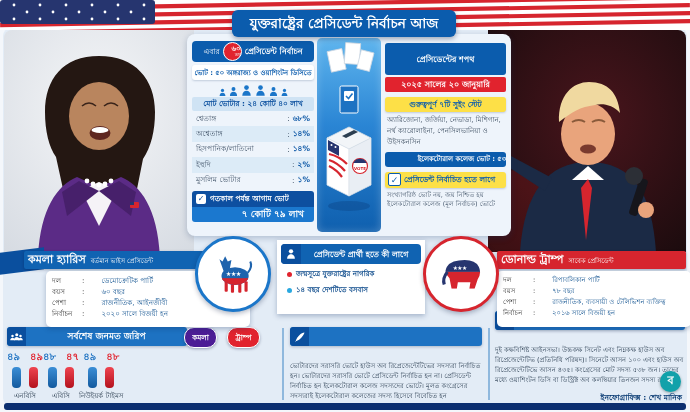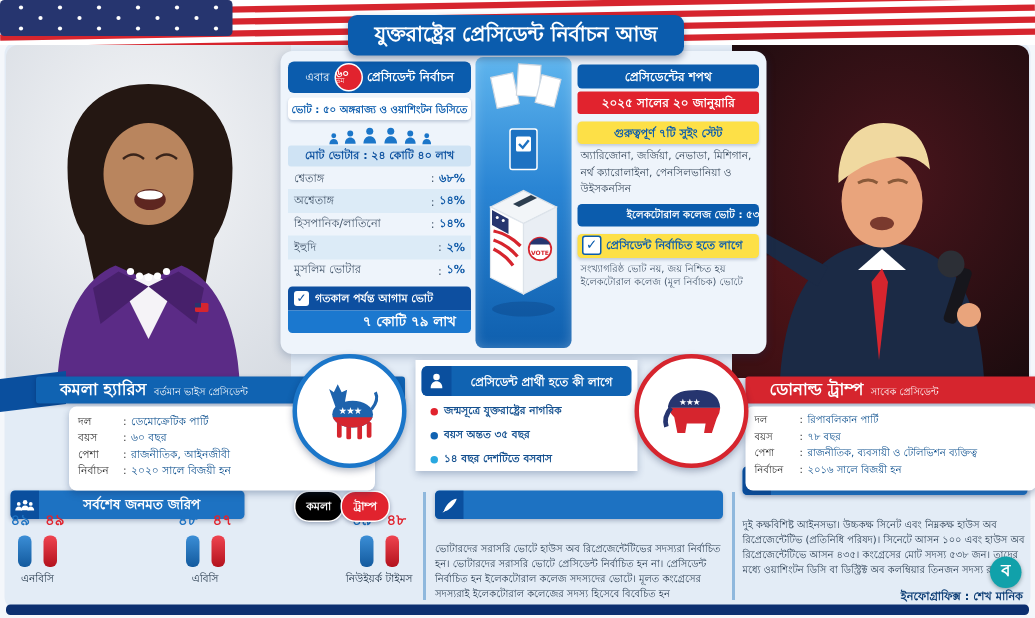--- a/index.html
+++ b/index.html
@@ -24,21 +24,21 @@
     border-radius:8px;box-shadow:0 2px 6px rgba(20,50,100,.25);z-index:5;}
   .col-left{position:absolute;left:5px;top:0;width:122px;}
   .col-right{position:absolute;left:198px;top:0;width:121px;}
   .mid-strip{position:absolute;left:130px;top:4px;width:64px;height:194px;border-radius:5px;
     background:linear-gradient(180deg,#5fb5ee,#2a85d4 45%,#0f5fae);box-shadow:inset 0 0 8px rgba(255,255,255,.25);}
 
   .el-badge{margin-top:7px;height:21px;background:#0b5cad;border-radius:4px;display:flex;align-items:center;
     justify-content:center;gap:3px;color:#fff;white-space:nowrap;}
   .el-badge .pre{font-size:7.5px;}
   .el-badge .circ{width:17px;height:17px;border-radius:50%;background:#e1232e;display:flex;flex-direction:column;
-    align-items:flex-start;justify-content:center;line-height:1;border:1px solid #fff;}
+    align-items:flex-end;justify-content:center;line-height:1;border:1px solid #fff;}
   .el-badge .circ b{font-size:7px;}
   .el-badge .circ i{font-size:4.5px;font-style:normal;}
   .el-badge .lab{font-size:8px;font-weight:bold;}
   .scope{margin-top:3px;height:15px;background:#fff;border-radius:3px;display:flex;align-items:center;
     justify-content:center;font-size:6.8px;font-weight:bold;color:#0b5cad;white-space:nowrap;
     box-shadow:0 1px 2px rgba(20,50,100,.2);}
   .people-row{margin-top:2px;height:15px;display:flex;align-items:flex-end;justify-content:center;gap:1px;}
   .people-row svg{fill:#1b76c9;}
   .total{height:14px;background:#cfe3f4;border-radius:2px;display:flex;align-items:center;justify-content:center;
     font-size:7.3px;font-weight:bold;color:#0a4f9e;white-space:nowrap;}
@@ -46,52 +46,52 @@
   .vrow:nth-child(even){background:#dcebf7;}
   .vrow .vv{font-weight:bold;color:#0c57a6;}
   .vrow .vc{margin-left:auto;margin-right:3px;}
   .early{margin-top:3px;height:16px;background:#0d4fa0;border-radius:3px 3px 0 0;display:flex;align-items:center;
     gap:4px;padding-left:4px;color:#fff;font-size:7.3px;font-weight:bold;white-space:nowrap;}
   .chk{display:inline-flex;width:10px;height:10px;background:#fff;border-radius:2px;color:#0d4fa0;
     font-size:8px;font-weight:bold;align-items:center;justify-content:center;flex:none;}
   .early-val{height:15px;background:#1b78cf;border-radius:0 0 3px 3px;display:flex;align-items:center;
     justify-content:flex-end;padding-right:10px;color:#fff;font-size:9px;font-weight:bold;}
 
-  .h-blue{margin-top:2px;height:16px;background:#0b5cad;border-radius:3px;display:flex;align-items:center;
+  .h-blue{margin-top:2px;height:32px;background:#0b5cad;border-radius:3px;display:flex;align-items:center;
     justify-content:center;color:#fff;font-size:8px;font-weight:bold;white-space:nowrap;overflow:hidden;}
   .h-blue.oath{margin-top:9px;}
   .h-blue.small{font-size:6.8px;height:15px;margin-top:4px;padding-left:43px;}
   .h-red{margin-top:2px;height:15px;background:#e1232e;border-radius:2px;display:flex;align-items:center;
     justify-content:center;color:#fff;font-size:8px;font-weight:bold;white-space:nowrap;}
   .h-white{margin-top:5px;height:15px;background:#fde047;border-radius:3px;display:flex;align-items:center;
     justify-content:center;color:#0b5cad;font-size:7.5px;font-weight:bold;white-space:nowrap;
     box-shadow:0 1px 2px rgba(20,50,100,.2);}
   .swing-text{margin-top:3px;padding:0 2px;font-size:7px;line-height:1.55;color:#3a4b5e;}
   .h-white.win{margin-top:2px;height:14px;}
   .h-white.win .red{color:#e1232e;margin-left:3px;}
   .h-white.chkhead{justify-content:flex-start;gap:3px;padding-left:3px;height:16px;}
   .chk2{display:inline-flex;width:11px;height:11px;background:#fff;border:1.2px solid #0b5cad;border-radius:2px;
     color:#0b5cad;font-size:9px;font-weight:bold;align-items:center;justify-content:center;flex:none;}
   .note{margin-top:3px;padding:0 2px;font-size:6.5px;line-height:1.5;color:#44566b;}
 
   
   .ribbon-l{position:absolute;left:0;top:250px;width:44px;height:22px;background:#0a4f9e;transform:skewY(-7deg);z-index:5;}
   .cand-header{position:absolute;top:251px;height:18px;display:flex;align-items:baseline;gap:5px;
-    padding:0 16px;color:#fff;white-space:nowrap;overflow:hidden;z-index:6;border-radius:2px;box-shadow:0 1px 3px rgba(0,20,60,.3);}
+    padding:0 4px;color:#fff;white-space:nowrap;overflow:hidden;z-index:6;border-radius:2px;box-shadow:0 1px 3px rgba(0,20,60,.3);}
   .cand-header .cname{font-size:11px;font-weight:bold;line-height:18px;}
   .cand-header .ctitle{font-size:6.5px;}
   .blue-h{left:24px;width:214px;background:#1063b2;}
   .red-h{left:497px;width:181px;background:#d6252e;}
   .cand-card{position:absolute;top:271px;background:#fff;border-radius:5px;box-shadow:0 2px 5px rgba(20,50,100,.3);
     padding:4px 6px;z-index:6;}
   .harris-card{left:46px;width:192px;height:48px;}
   .trump-card{left:497px;width:182px;height:48px;}
   .crow{display:flex;font-size:7.1px;line-height:11px;color:#333;white-space:nowrap;}
   .crow .cl{width:30px;flex:none;}
-  .crow .cv{color:#0f518f;margin-left:3px;}
+  .crow .cv{color:#0f518f;margin-left:17px;}
   .trump-card .crow{font-size:6.7px;}
 
   .party-badge{position:absolute;top:236px;width:70px;height:70px;border-radius:50%;background:#fff;
     display:flex;align-items:center;justify-content:center;z-index:7;box-shadow:0 2px 5px rgba(0,20,60,.3);}
   .party-badge.dem{left:195px;border:3px solid #1b76c9;}
   .party-badge.gop{left:423px;border:3px solid #d6252e;}
 
   .req-card{position:absolute;left:277px;top:240px;width:148px;height:74px;background:#fff;border-radius:0;
     box-shadow:0 2px 5px rgba(20,50,100,.3);z-index:6;}
   .req-head{margin:4px;height:20px;background:#1063b2;border-radius:4px;display:flex;align-items:center;overflow:hidden;}
@@ -100,27 +100,27 @@
   .req-list{list-style:none;margin:2px 0 0;padding:0 0 0 10px;}
   .req-list li{display:flex;align-items:center;gap:4px;font-size:7px;font-weight:bold;color:#14508f;margin-top:4px;white-space:nowrap;}
   .dot{width:5px;height:5px;border-radius:50%;flex:none;}
   .dot.d1{background:#e1232e;}.dot.d2{background:#1063b2;}.dot.d3{background:#29a8e0;}
 
   
   .sec-head{height:19px;background:#1d72c2;border-radius:3px;display:flex;align-items:center;overflow:hidden;
     box-shadow:0 1px 3px rgba(0,20,60,.25);}
   .sec-head .icon-sq{width:19px;height:19px;border-radius:3px 0 0 3px;}
   .sec-head .sh-label{flex:1;text-align:center;font-size:9px;font-weight:bold;color:#fff;white-space:nowrap;}
-  .polls-head{position:absolute;left:7px;top:327px;width:156px;}
+  .polls-head{position:absolute;left:7px;top:327px;width:180px;}
   .pill{position:absolute;top:327px;width:31px;height:19px;border-radius:10px;display:flex;align-items:center;
     justify-content:center;color:#fff;font-size:7.3px;font-weight:bold;box-shadow:0 1px 3px rgba(0,20,60,.35);
     border:1.5px solid #fff;white-space:nowrap;z-index:3;}
-  .pill.k{left:196px;background:#000000;}
+  .pill.k{left:184px;background:#4c1d95;}
   .pill.t{left:227px;background:#e1232e;}
-  .pgroups{position:absolute;left:7px;top:339px;width:268px;display:flex;justify-content:space-between;}
+  .pgroups{position:absolute;left:7px;top:349px;width:268px;display:flex;justify-content:flex-start;}
   .pgroup{display:flex;flex-direction:column;align-items:center;}
   .pnums{display:flex;gap:10px;font-size:10px;font-weight:bold;}
   .pnums .bn{color:#1d72c2;}.pnums .rn{color:#e1232e;}
   .pbars{display:flex;gap:8px;margin-top:1px;}
   .bar{width:9px;height:21px;border-radius:4px;}
   .bar.b{background:linear-gradient(180deg,#3b8ed6,#135a9e);}
   .bar.r{background:linear-gradient(180deg,#ef4450,#b3121d);}
   .plabel{margin-top:2px;font-size:7px;color:#223548;white-space:nowrap;}
 
   .vdiv{position:absolute;top:328px;width:2px;height:72px;background:#8fb8dd;}
@@ -426,24 +426,20 @@
           </svg>
       </span>
       <span class="rh-label">প্রেসিডেন্ট প্রার্থী হতে কী লাগে</span>
     </div>
     <ul class="req-list">
       <li>
           <span class="dot d1"></span>
           <span>জন্মসূত্রে যুক্তরাষ্ট্রের নাগরিক</span>
         </li>
       <li>
-          <span class="dot d2"></span>
-          <span>বয়স অন্তত ৩৫ বছর</span>
-        </li>
-      <li>
           <span class="dot d3"></span>
           <span>১৪ বছর দেশটিতে বসবাস</span>
         </li>
     </ul>
   </div>
 
   <div class="party-badge gop">
     <svg width="46" height="46" viewBox="0 0 44 44">
       <defs>
           <clipPath id="ebody">

